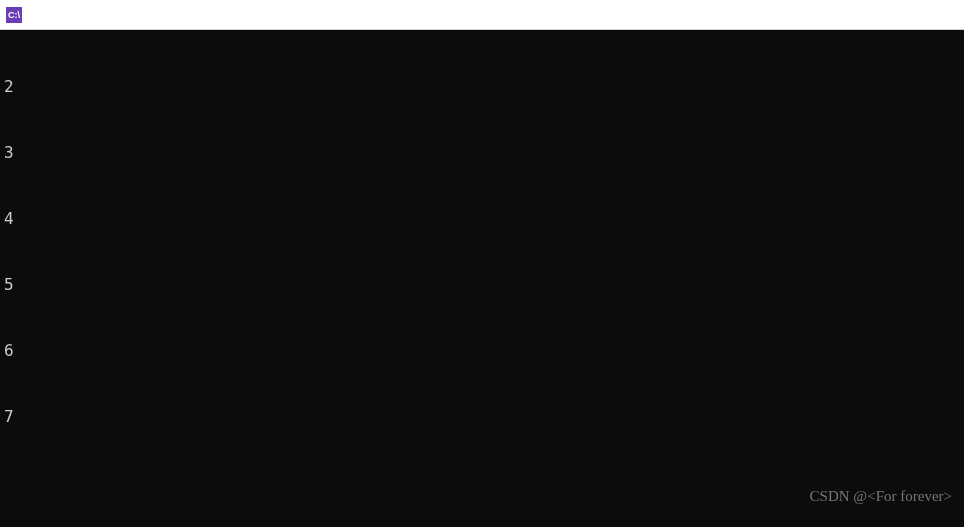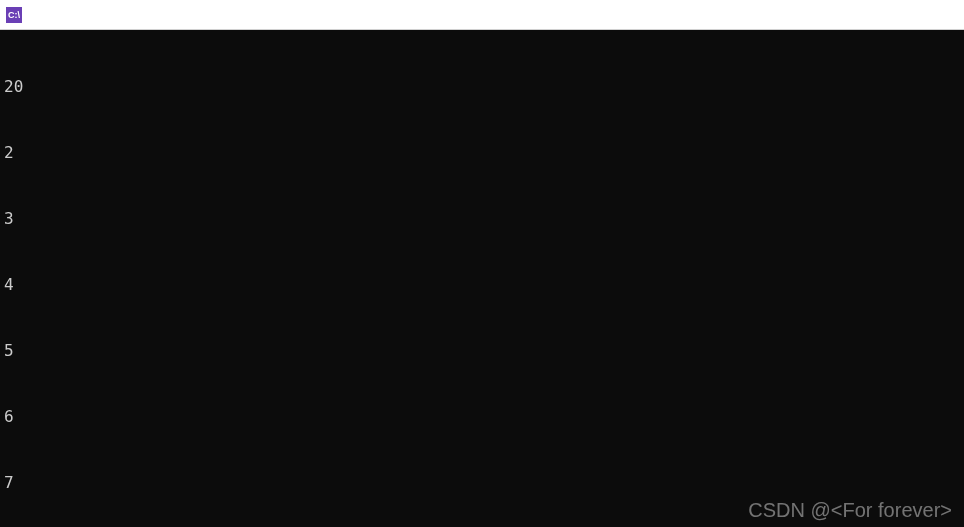--- a/index.html
+++ b/index.html
@@ -49,36 +49,35 @@
       white-space: pre;
       overflow: hidden;
       position: relative;
     }
     .console-line {
       display: block;
     }
     .watermark {
       position: absolute;
       right: 12px;
-      bottom: 6px;
+      bottom: 20px;
       color: rgba(200,200,200,0.55);
-      font-family: Liberation Sans, sans-serif;
-      font-size: 20px;
+      font-family: Liberation Serif, serif;
+      font-size: 15px;
       pointer-events: none;
     }
   </style>
 </head>
 <body>
 
 <div class="titlebar">
   <div class="title-icon">C:\</div>
 </div>
 
 <div class="console">
-  <span class="console-line">20</span>
   <span class="console-line">2</span>
   <span class="console-line">3</span>
   <span class="console-line">4</span>
   <span class="console-line">5</span>
   <span class="console-line">6</span>
   <span class="console-line">7</span>
   
   
   
   

